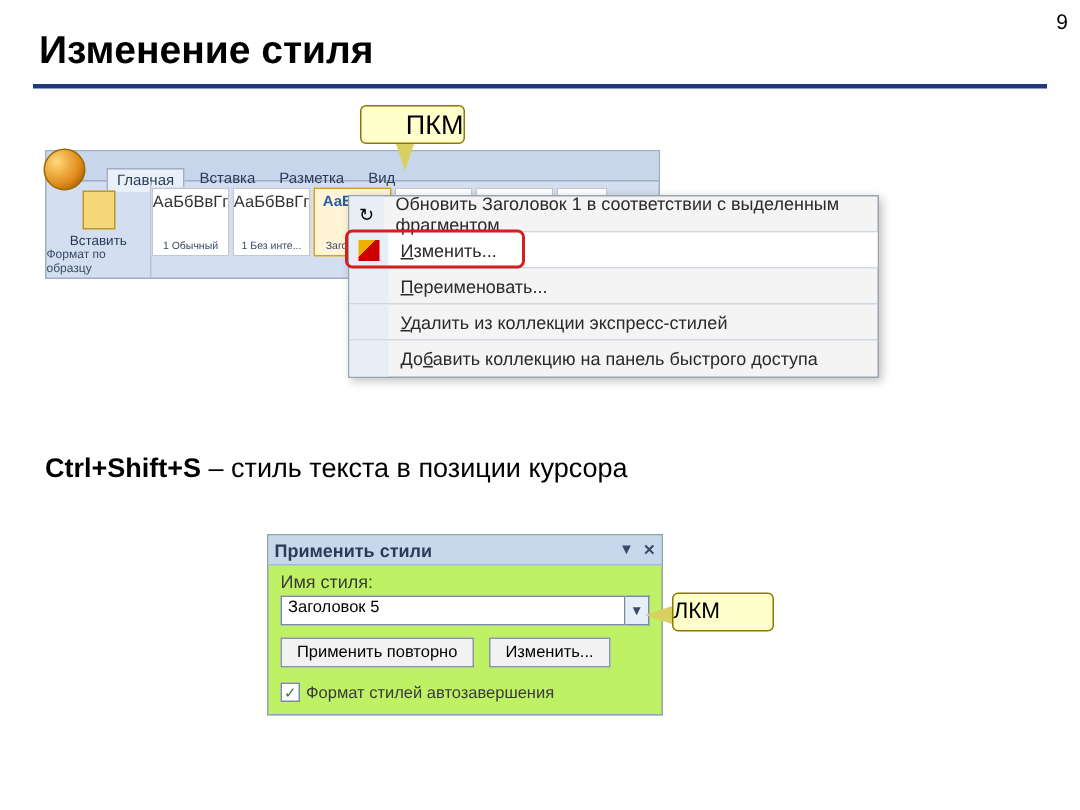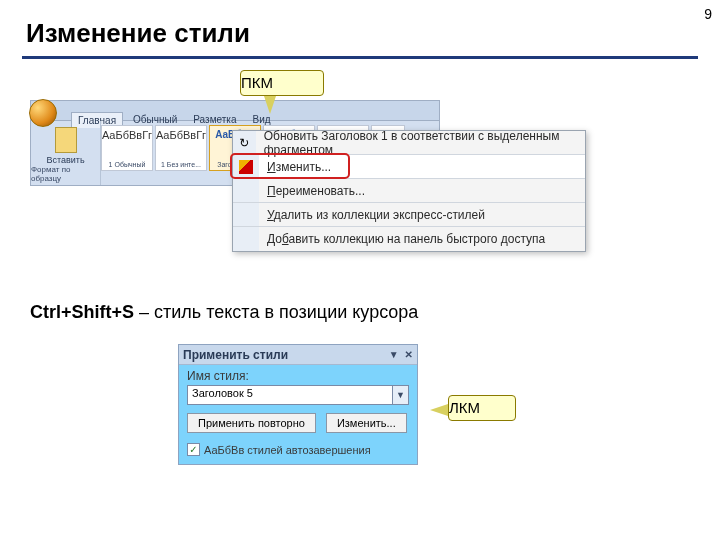--- a/index.html
+++ b/index.html
@@ -33,28 +33,28 @@
     width: 676px;
     height: 3px;
     background: #1f3a7a;
   }
 
   
   .callout-pkm {
     position: absolute;
     top: 70px;
     left: 240px;
-    width: 84px;
+    width: 70px;
     height: 26px;
     background: #ffffcc;
     border: 1px solid #8a7a00;
     border-radius: 4px;
-    text-align: left;
+    text-align: right;
     line-height: 24px;
-    font-size: 15px;
+    font-size: 18px;
     z-index: 20;
   }
   .callout-pkm-tail {
     position: absolute;
     top: 96px;
     left: 264px;
     width: 0; height: 0;
     border-left: 6px solid transparent;
     border-right: 6px solid transparent;
     border-top: 18px solid #d8d060;
@@ -221,24 +221,24 @@
     position: absolute;
     top: 302px;
     left: 30px;
     font-size: 18px;
   }
   .shortcut-line b { font-weight: bold; }
 
   
   .applypane {
     position: absolute;
-    top: 344px;
+    top: 356px;
     left: 178px;
-    width: 240px;
-    background: #7dd3fc;
+    width: 264px;
+    background: #bef264;
     border: 1px solid #8ea3c0;
     font-size: 12px;
   }
   .applypane .hdr {
     height: 20px;
     background: #c8d8ec;
     border-bottom: 1px solid #a6b8d0;
     display: flex;
     align-items: center;
     justify-content: space-between;
@@ -330,31 +330,31 @@
   .mini-icon {
     width: 14px; height: 14px;
     display: inline-block;
   }
 </style>
 </head>
 <body>
 
 <div class="page-num">9</div>
 
-<div class="title">Изменение стили</div>
+<div class="title">Изменение стиля</div>
 <div class="title-underline"></div>
 
 <div class="callout-pkm">ПКМ</div>
 <div class="callout-pkm-tail"></div>
 
 <div class="ribbon">
   <div class="orb"></div>
   <div class="tabbar">
     <div class="tab active">Главная</div>
-    <div class="tab">Обычный</div>
+    <div class="tab">Вставка</div>
     <div class="tab">Разметка</div>
     <div class="tab">Вид</div>
   </div>
   <div class="ribbon-body">
     <div class="clipboard-group">
       <div class="paste-icon"></div>
       <div>Вставить</div>
       <div class="format-painter">Формат по образцу</div>
     </div>
     <div class="styles-group">
@@ -427,18 +427,18 @@
   <div class="select-row">
     <div class="field">Заголовок 5</div>
     <div class="dd">▼</div>
   </div>
   <div class="btnrow">
     <div class="winbtn">Применить повторно</div>
     <div class="winbtn">Изменить...</div>
   </div>
   <div class="chkrow">
     <span class="chk">✓</span>
-    <span>АаБбВв стилей автозавершения</span>
+    <span>Формат стилей автозавершения</span>
   </div>
 </div>
 
 <div class="callout-lkm-tail"></div>
 <div class="callout-lkm">ЛКМ</div>
 
 </body></html>

